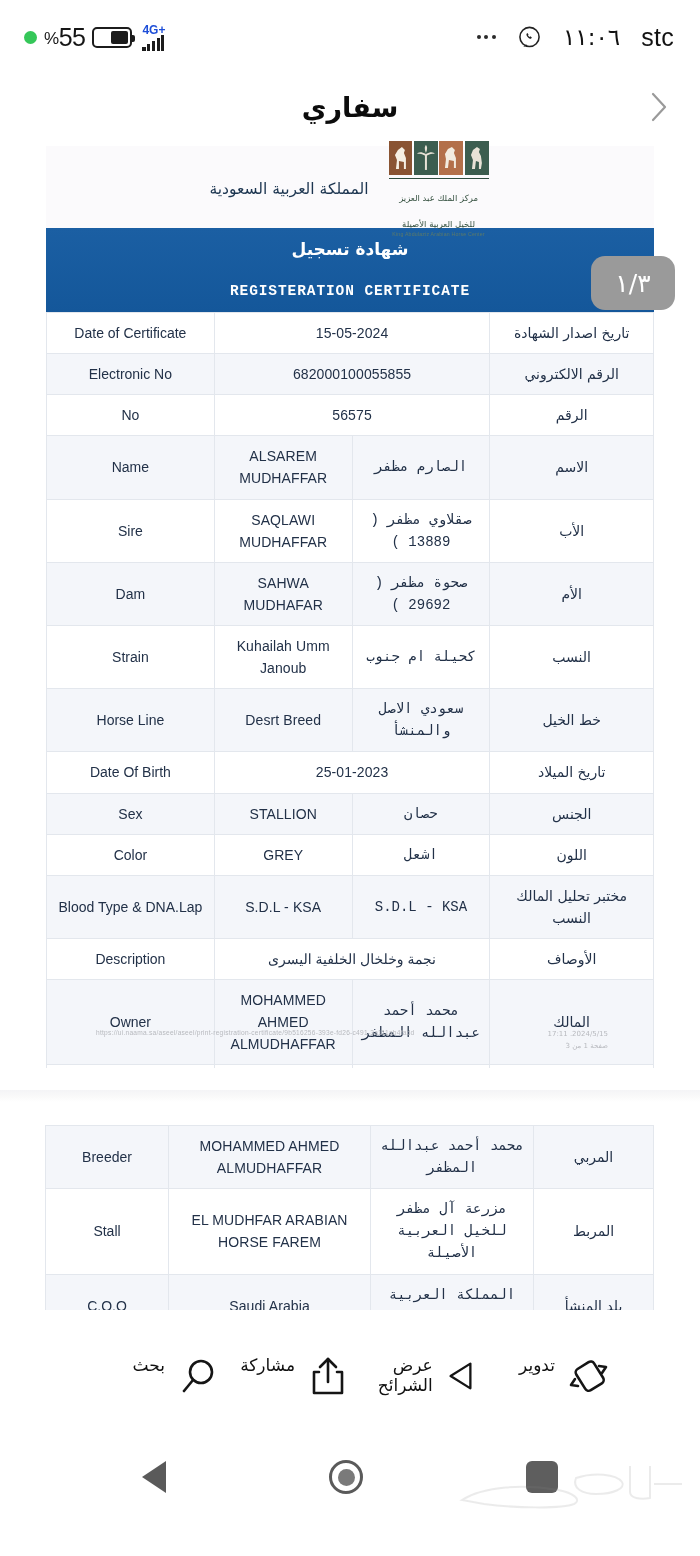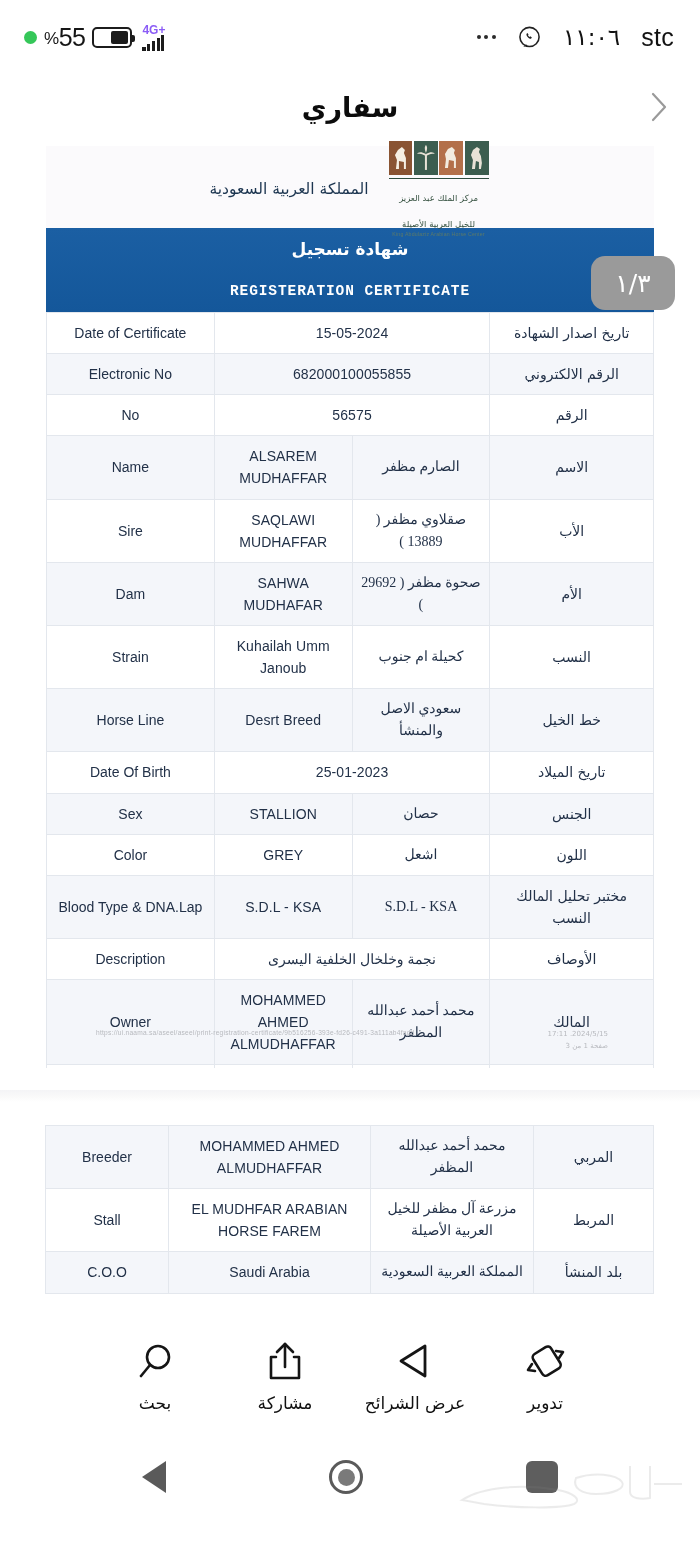--- a/index.html
+++ b/index.html
@@ -76,21 +76,21 @@
   }
   .net-wrap {
     display: flex;
     flex-direction: column;
     align-items: flex-start;
     margin-left: 3px;
   }
   .net-label {
     font-size: 12px;
     font-weight: bold;
-    color: #8b5cf6;
+    color: #1d4ed8;
     line-height: 12px;
     margin-bottom: 1px;
   }
   .bars {
     display: flex;
     align-items: flex-end;
     gap: 1.5px;
     height: 14px;
   }
   .bars i { display: block; width: 3.2px; background: #1c1c1c; }
@@ -272,21 +272,21 @@
     color: #223148;
     line-height: 1.58;
   }
   td.c-ar-label {
     width: 120px;
     font-family: "DejaVu Sans", sans-serif;
     color: #223149;
   }
   td.c-ar-val {
     width: 163px;
-    font-family: Liberation Serif, serif;
+    font-family: Liberation Mono, monospace;
     direction: rtl;
     margin-left: 12px;
   }
   td.c-en-val {
     width: 202px;
     font-family: "Liberation Sans", sans-serif;
     direction: ltr;
     letter-spacing: 0.1px;
   }
   td.c-en-label {
@@ -351,22 +351,22 @@
     flex-direction: row-reverse;
     align-items: center;
     justify-content: center;
     gap: 0;
     background: #ffffff;
     padding-top: 8px;
   }
   .tool-btn {
     width: 130px;
     display: flex;
-    flex-direction: column;
-    align-items: center;
+    flex-direction: row;
+    align-items: flex-start;
     gap: 11px;
   }
   .tool-icon { width: 44px; height: 42px; display: block; }
   .tool-label {
     font-size: 17px;
     color: #111111;
     font-family: "DejaVu Sans", sans-serif;
   }
 
   

